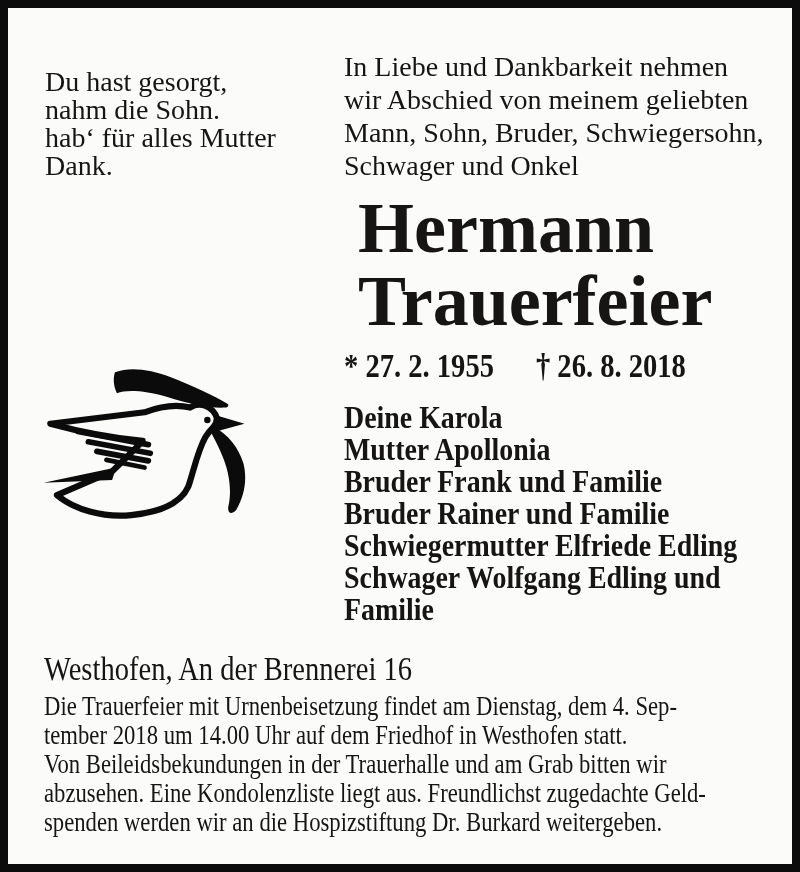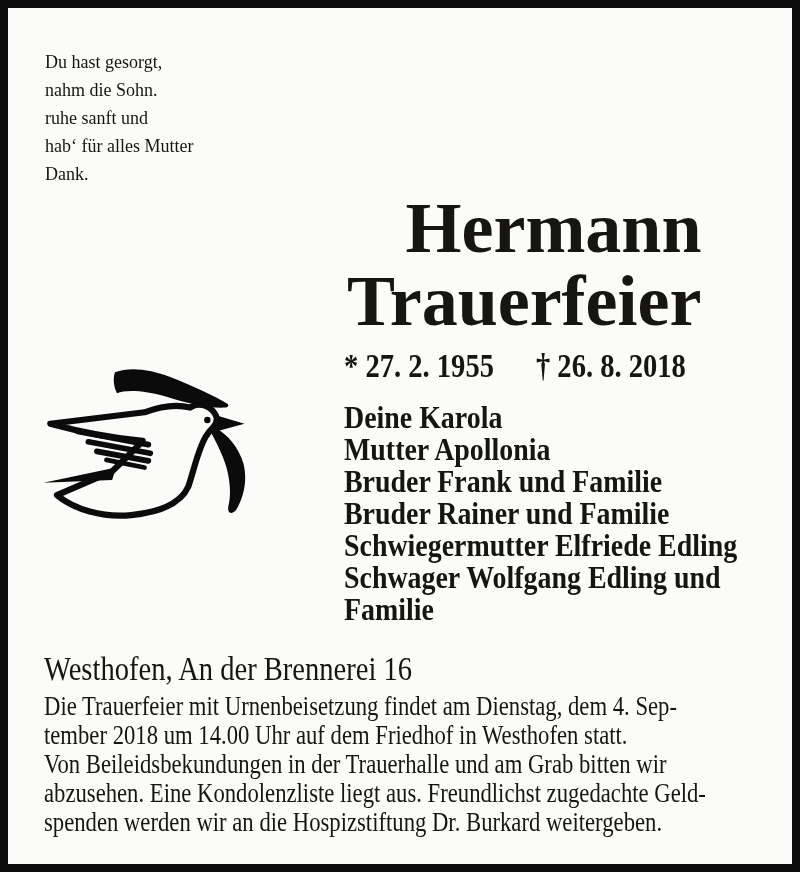--- a/index.html
+++ b/index.html
@@ -17,30 +17,30 @@
     overflow:hidden;
     font-family:"Liberation Serif","DejaVu Serif",serif;
     color:var(--ink);
   }
   .ln{white-space:nowrap;}
   
   .cond{transform:scaleX(0.84);transform-origin:0 0;}
   .semi-cond{transform:scaleX(0.90);transform-origin:0 0;}
 
   .poem{
-    position:absolute;left:37px;top:40px;
-    font-size:18px;line-height:28px;
+    position:absolute;left:37px;top:60px;
+    font-size:28px;line-height:28px;
   }
   .intro{
     position:absolute;left:336px;top:42px;
     font-size:28px;line-height:33px;
   }
   .name{
-    position:absolute;left:339px;top:184px;
-    font-size:72px;line-height:73px;font-weight:bold;text-align:right;
+    position:absolute;left:350px;top:184px;
+    font-size:72px;line-height:73px;font-weight:bold;
   }
   .dates{
     position:absolute;left:336px;top:340px;
     font-size:34px;font-weight:bold;line-height:36px;
     white-space:nowrap;
   }
   .dates .death{margin-left:50px;}
   .mourners{
     position:absolute;left:336px;top:394px;
     font-size:31px;line-height:32px;font-weight:bold;
@@ -59,25 +59,30 @@
   }
 </style>
 </head>
 <body>
 
 <div class="sheet">
 
   <div class="poem">
     <div class="ln">Du hast gesorgt,</div>
     <div class="ln">nahm die Sohn.</div>
-    <div class="ln">ruhe sanft und</div>
     <div class="ln">hab‘ für alles Mutter</div>
     <div class="ln">Dank.</div>
   </div>
 
+  <div class="intro">
+    <div class="ln">In Liebe und Dankbarkeit nehmen</div>
+    <div class="ln">wir Abschied von meinem geliebten</div>
+    <div class="ln">Mann, Sohn, Bruder, Schwiegersohn,</div>
+    <div class="ln">Schwager und Onkel</div>
+  </div>
 
   <div class="name">
     <div class="ln">Hermann</div>
     <div class="ln">Trauerfeier</div>
   </div>
 
   <div class="dates cond">
     <span class="birth">* 27. 2. 1955</span><span class="death">† 26. 8. 2018</span>
   </div>
 

